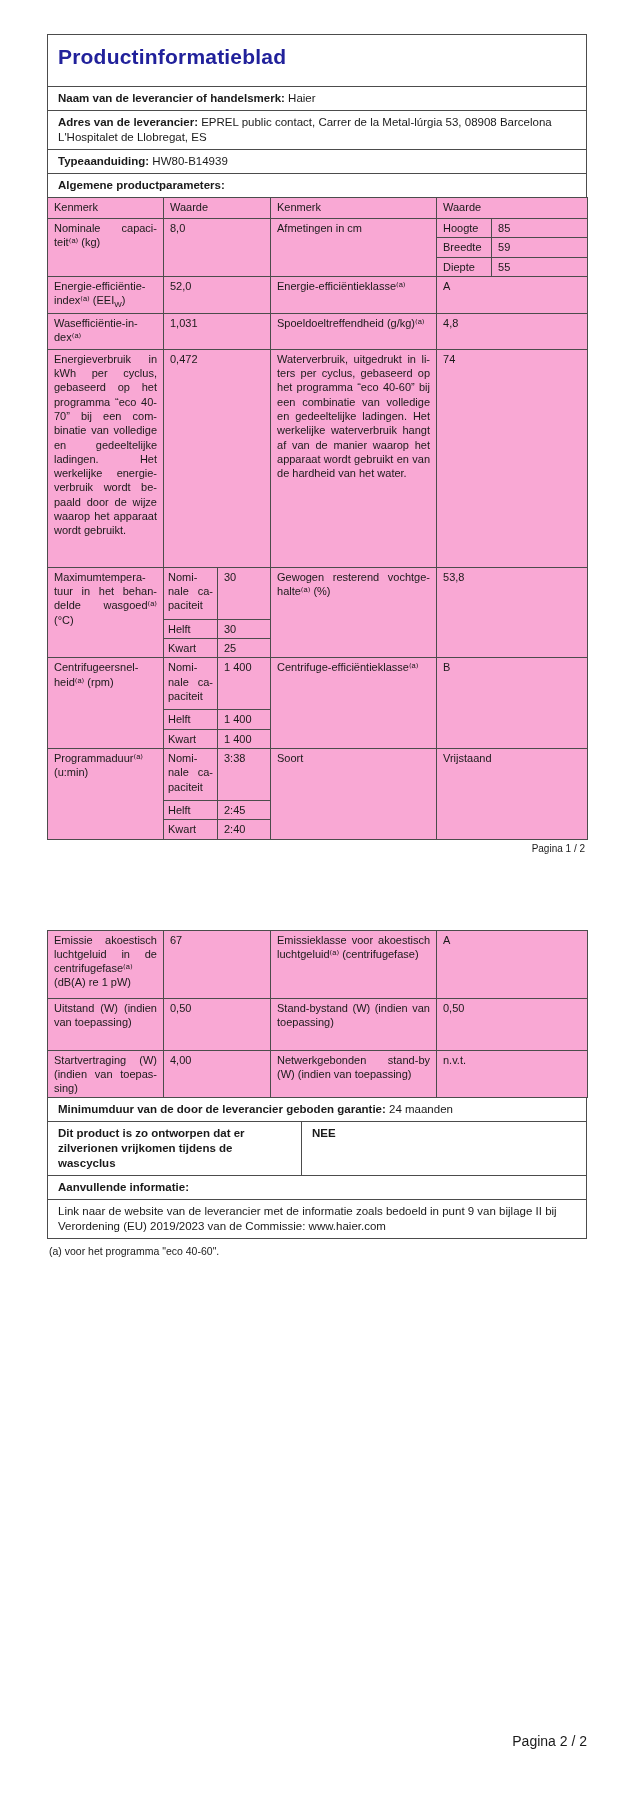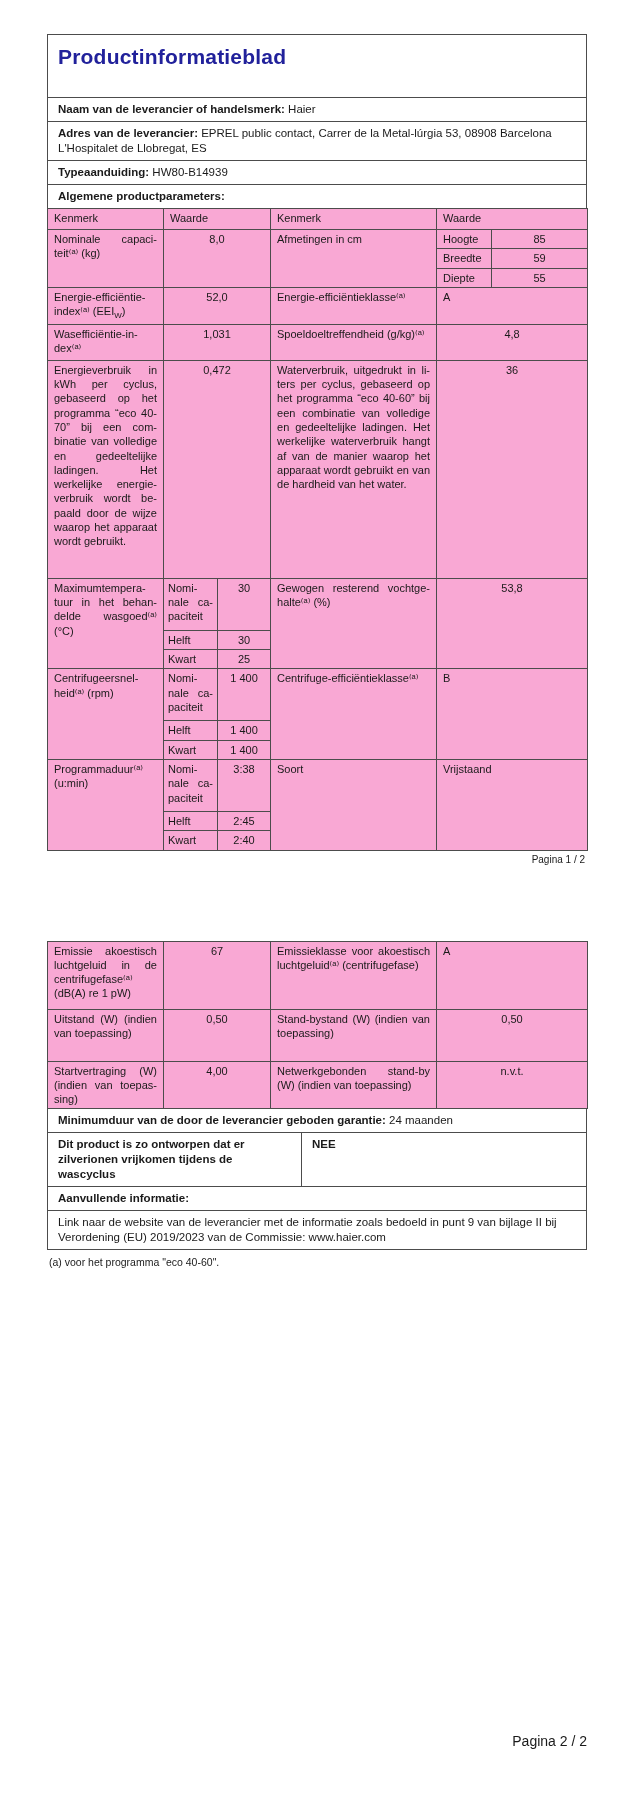--- a/index.html
+++ b/index.html
@@ -7,38 +7,38 @@
     width:636px;height:1800px;position:relative;overflow:hidden;
     background:#ffffff;color:#1a1a1a;
     font-family:"Liberation Sans","DejaVu Sans",sans-serif;
   }
   .sheet{position:absolute;left:47px;top:35px;width:540px;}
   .box{
     border:1px solid #4c4c4c;margin-top:-1px;
     padding:4px 10px;font-size:11.5px;line-height:1.3;
     box-sizing:border-box;background:#fff;
   }
-  .title-box{padding:8px 10px 20px 10px;}
+  .title-box{padding:8px 10px 9px 10px;}
   .doc-title{
     font-size:21px;font-weight:bold;color:#21219b;
     margin:0 0 7px 0;letter-spacing:.2px;
   }
   .reg-text{font-size:11.5px;line-height:1.35;}
   b,.bold{font-weight:bold;}
   table{
     border-collapse:collapse;table-layout:fixed;width:540px;
     margin-top:-1px;background:#f9a8d4;
   }
   td{
     border:1px solid #4c4c4c;padding:2px 6px;vertical-align:top;
     font-size:11px;line-height:1.3;box-sizing:border-box;
     overflow:hidden;word-wrap:break-word;
   }
   td.lbl{text-align:justify;}
-  td.num{text-align:center;}
+  td.num{text-align:left;}
   td.txt{text-align:left;}
   td.sub{padding:2px 4px;text-align:justify;}
   tr.h-hdr{height:21px;}
   tr.h-dim{height:17px;}
   tr.h-s{height:36px;}
   tr.h-xl{height:218px;}
   tr.h-cap{height:52px;margin-left:16px;}
   tr.h-sub{height:18px;}
   tr.h-t2a{height:68px;}
   tr.h-t2b{height:52px;}
@@ -133,21 +133,21 @@
       <td class="lbl">Wasefficiëntie-in­dex⁽ᵃ⁾</td>
       <td class="num" colspan="2">1,031</td>
       <td class="lbl">Spoeldoeltreffendheid (g/kg)⁽ᵃ⁾</td>
       <td class="num" colspan="2">4,8</td>
     </tr>
 
     <tr class="h-xl">
       <td class="lbl">Energieverbruik in kWh per cyclus, gebaseerd op het programma “eco 40-70” bij een com­binatie van volle­dige en gedeelte­lijke ladingen. Het werkelijke energie­verbruik wordt be­paald door de wij­ze waarop het ap­paraat wordt ge­bruikt.</td>
       <td class="num" colspan="2">0,472</td>
       <td class="lbl">Waterverbruik, uitgedrukt in li­ters per cyclus, gebaseerd op het programma “eco 40-60” bij een combinatie van volle­dige en gedeeltelijke ladingen. Het werkelijke waterverbruik hangt af van de manier waarop het apparaat wordt gebruikt en van de hardheid van het water.</td>
-      <td class="num" colspan="2">36</td>
+      <td class="num" colspan="2">74</td>
     </tr>
 
     <tr class="h-cap">
       <td class="lbl" rowspan="3">Maximumtempera­tuur in het behan­delde wasgoed⁽ᵃ⁾ (°C)</td>
       <td class="sub">Nomi­nale ca­paciteit</td>
       <td class="num">30</td>
       <td class="lbl" rowspan="3">Gewogen resterend vochtge­halte⁽ᵃ⁾ (%)</td>
       <td class="num" colspan="2" rowspan="3">53,8</td>
     </tr>
     <tr class="h-sub">

